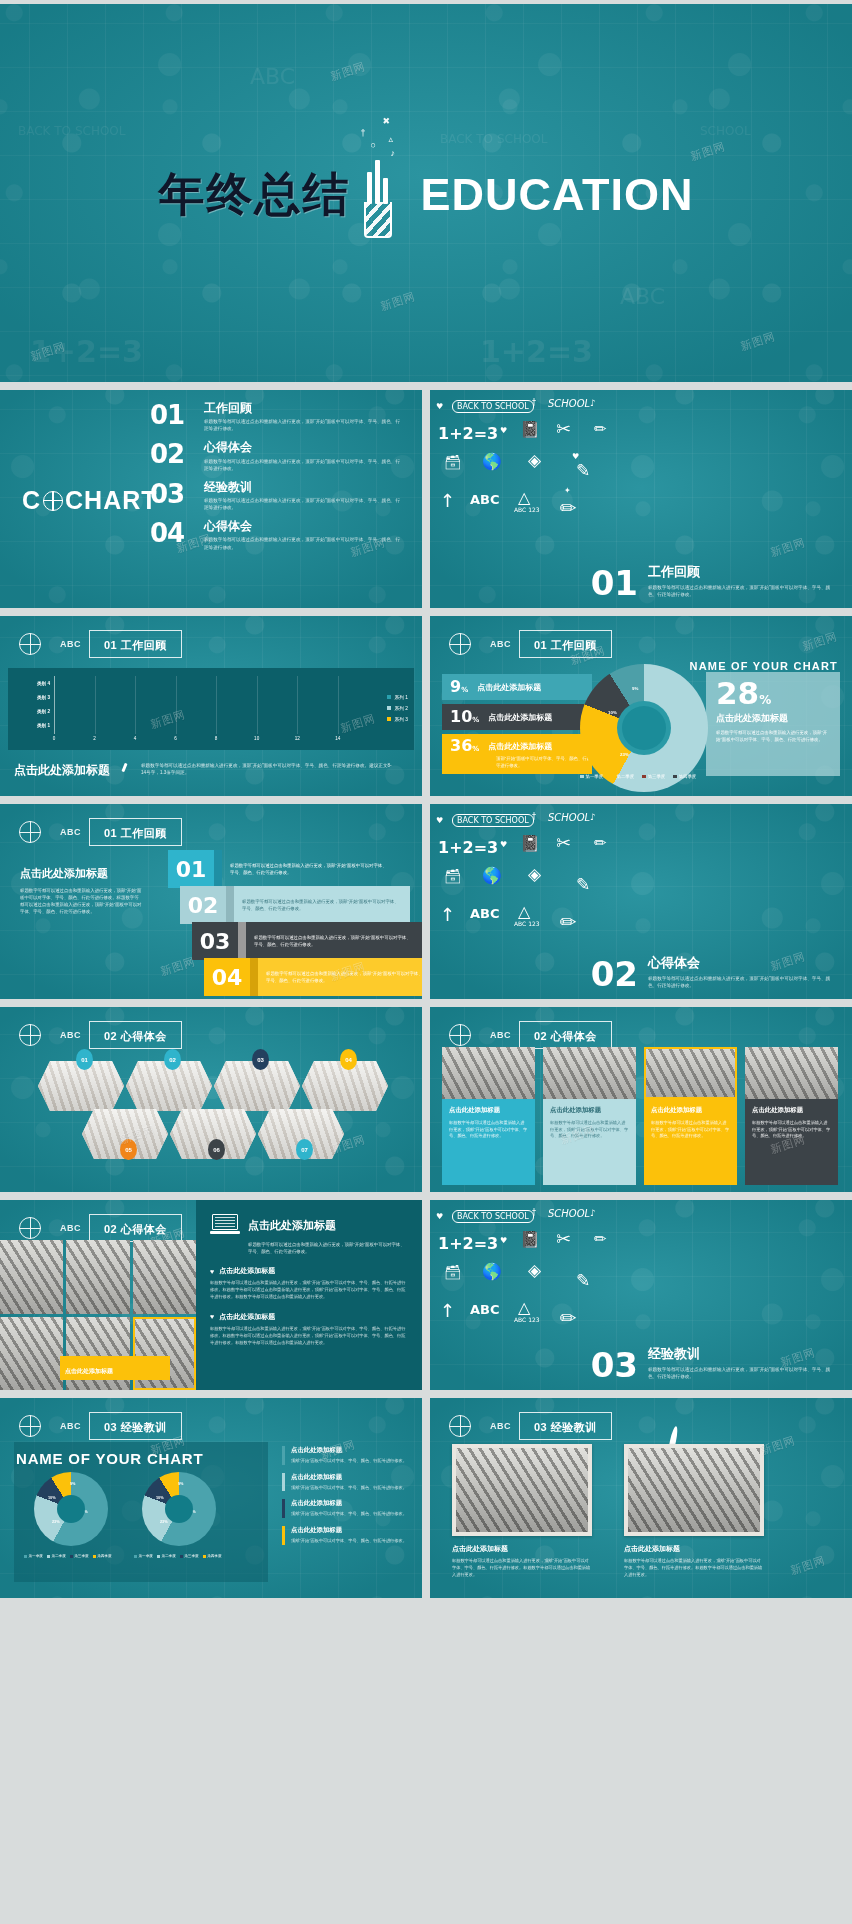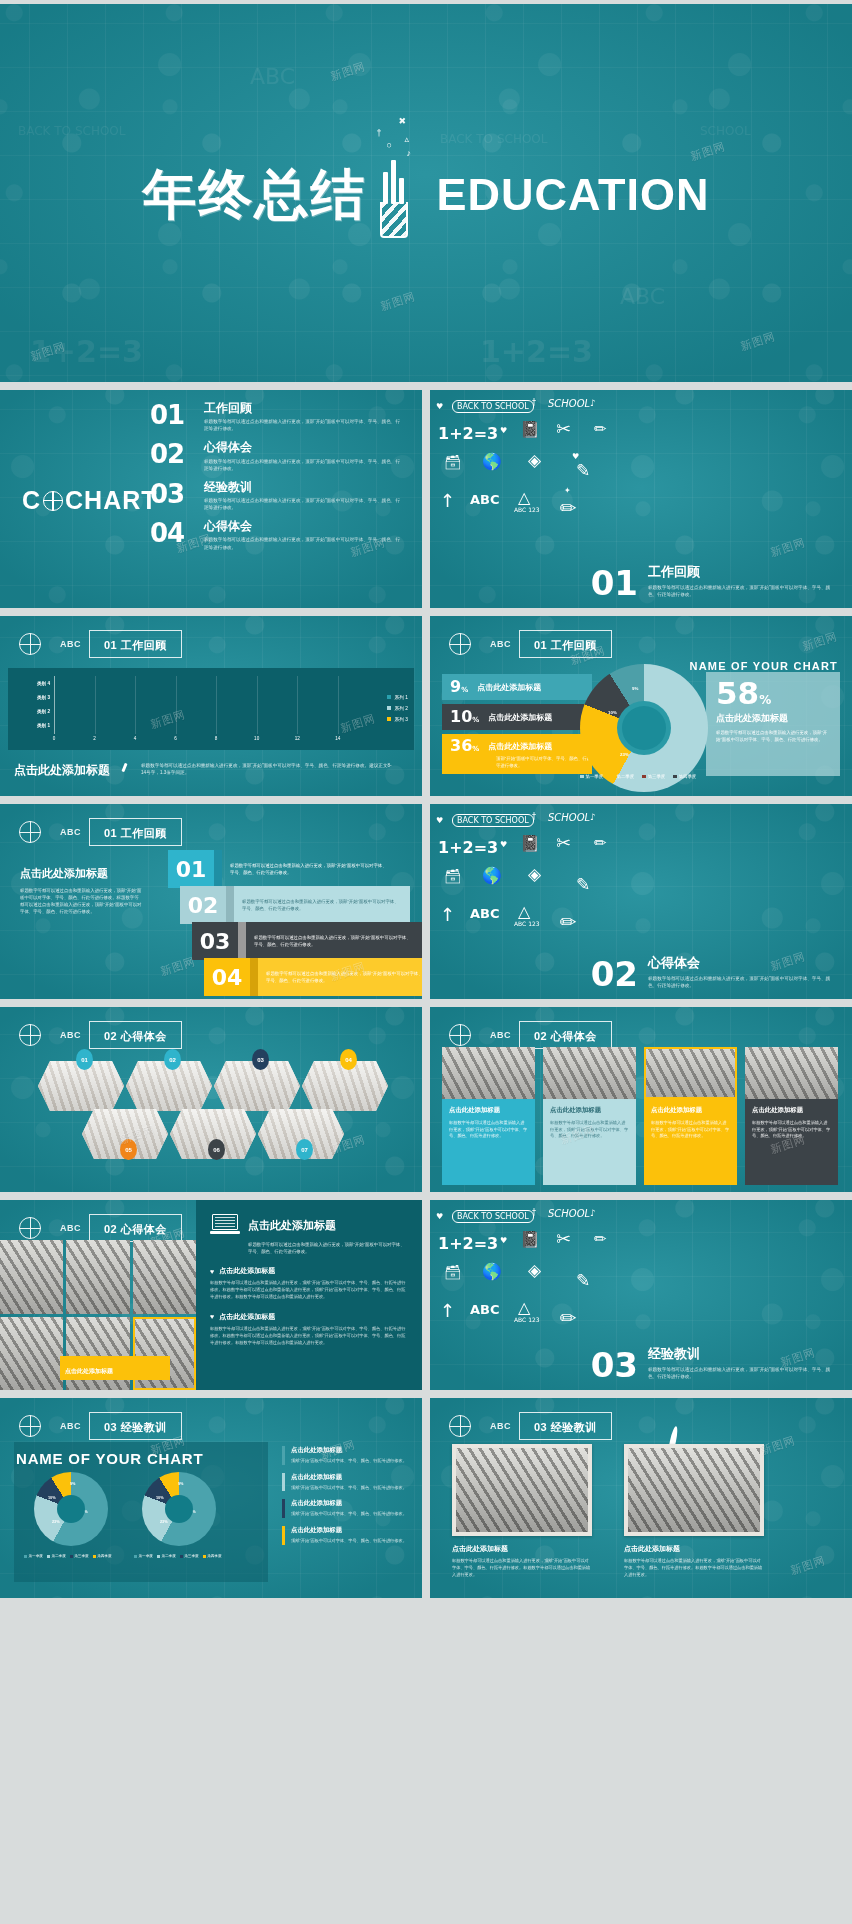--- a/index.html
+++ b/index.html
@@ -40,21 +40,21 @@
   
   .wm{position:absolute;color:rgba(255,255,255,.30);font-size:11px;letter-spacing:1px;
       transform:rotate(-18deg);font-family:"DejaVu Sans",sans-serif;pointer-events:none;
       text-shadow:0 1px 0 rgba(0,0,0,.08);}
 
   
   #s1{left:0;top:4px;width:852px;height:378px;}
   .cover-wrap{position:absolute;left:0;top:148px;width:852px;display:flex;
               align-items:center;justify-content:center;gap:0;}
   .cover-cn{
-    font-size:54px;font-weight:bold;color:#ffffff;letter-spacing:2px;
+    font-size:46px;font-weight:bold;color:#0f172a;letter-spacing:2px;
     font-family:"DejaVu Sans","Liberation Sans",sans-serif;
     text-shadow:1px 1px 0 rgba(255,255,255,.35);
   }
   .cover-en{margin-left:18px;text-align:right;}
   .cover-en .l1{font-size:45px;font-weight:bold;color:#fff;letter-spacing:1px;line-height:.98;}
   .cover-en .l2{font-size:22px;font-weight:bold;color:#fff;letter-spacing:3.4px;margin-top:5px;}
   .penholder{position:relative;width:40px;height:86px;margin:0 4px 0 8px;}
   .penholder .cup{position:absolute;left:6px;bottom:0;width:28px;height:36px;
     border:2.5px solid #fff;border-top:none;border-radius:0 0 4px 4px;overflow:hidden;}
   .penholder .cup::after{content:"";position:absolute;inset:0;
@@ -491,21 +491,21 @@
     <div class="donut" style="background:conic-gradient(#aed8dd 0deg 208.8deg,#fcc10a 208.8deg 291.6deg,#3c4348 291.6deg 327.6deg,#4d9fa8 327.6deg 360deg);">
       <span class="slicelbl" style="left:78px;top:62px;">58%</span>
       <span class="slicelbl" style="left:40px;top:88px;">23%</span>
       <span class="slicelbl" style="left:28px;top:46px;">10%</span>
       <span class="slicelbl" style="left:52px;top:22px;">9%</span>
       <div class="hole"></div>
     </div>
   </div>
 
   <div class="bigstat">
-    <div class="n"><span>58</span><sub>%</sub></div>
+    <div class="n"><span>28</span><sub>%</sub></div>
     <div class="t">点击此处添加标题</div>
     <div class="d">标题数字等都可以通过点击和重新输入进行更改，顶部“开始”面板中可以对字体、字号、颜色、行距等进行修改。</div>
   </div>
 
   <div class="donut-legend">
     <div>
           <i style="background:#aed8dd"></i>
           <span>第一季度</span>
         </div>
     <div>

